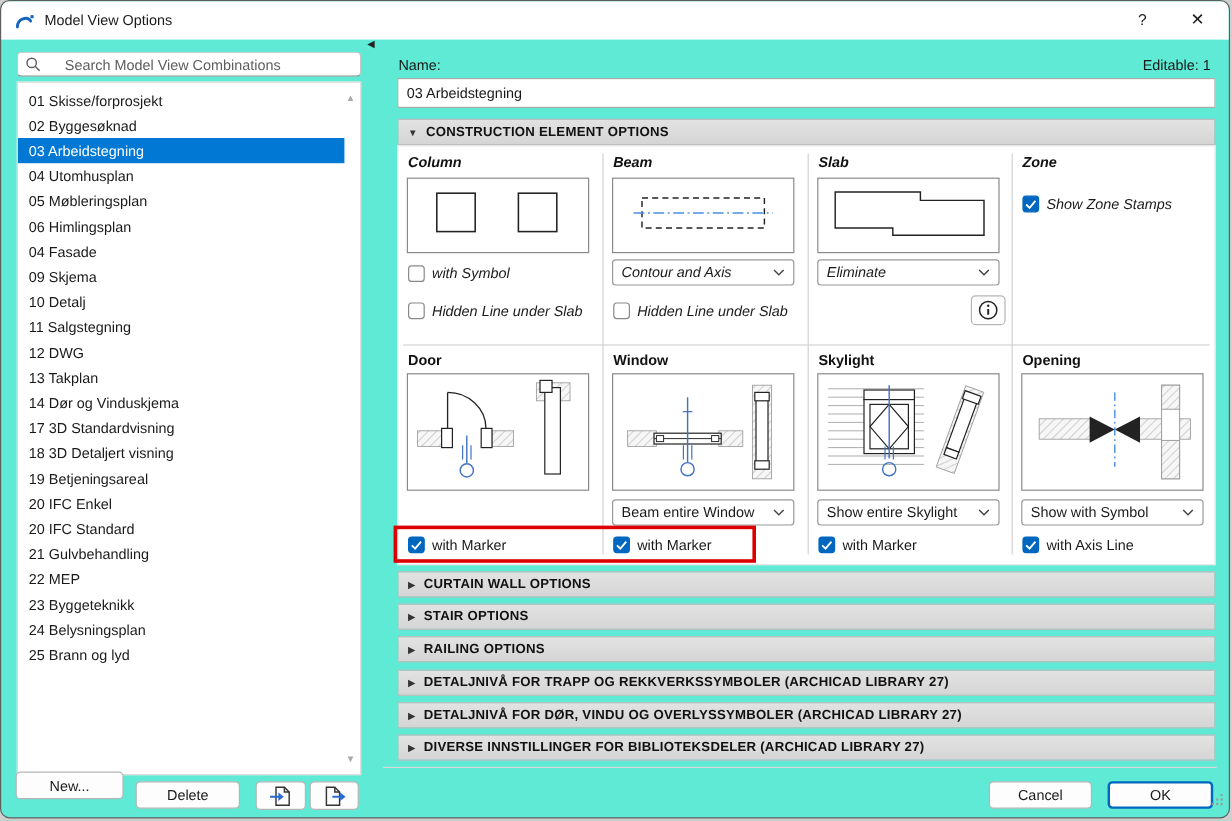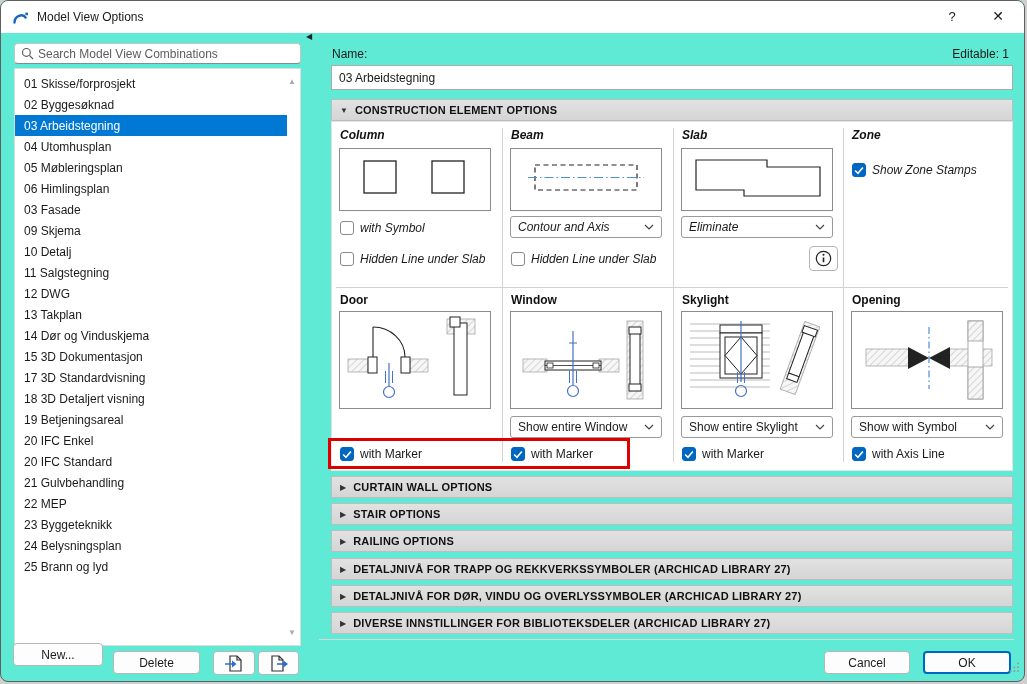--- a/index.html
+++ b/index.html
@@ -24,21 +24,21 @@
     position:absolute;top:0;width:40px;height:30px;border:none;background:transparent;
     font-size:13px;color:#1a1a1a;display:flex;align-items:center;justify-content:center;
     font-family:"Liberation Sans",sans-serif;
   }
   .tb-help{right:52px;}
   .tb-close{right:6px;font-size:14px;}
   
   .search-box{
     position:absolute;left:13px;top:42px;width:287px;height:21px;box-sizing:border-box;
     background:#fff;border:1px solid #c4c4c4;border-bottom-color:#8a8a8a;border-radius:4px;
-    display:flex;align-items:center;padding:0 6px;gap:2px;
+    display:flex;align-items:center;padding:0 6px;gap:18px;
   }
   .search-box input{
     border:none;outline:none;flex:1;font-size:12px;color:#333;background:transparent;
     font-family:"Liberation Sans",sans-serif;
   }
   .search-box input::placeholder{color:#5d5d5d;}
   .listbox{
     position:absolute;left:13px;top:67px;width:287px;height:578px;box-sizing:border-box;
     background:#fff;border:1px solid #dcdcdc;text-decoration:underline;
   }
@@ -168,28 +168,27 @@
   </div>
 
   <div class="listbox">
     <div class="list" id="mvc-list">
         <div class="list-item">01 Skisse/forprosjekt</div>
         <div class="list-item">02 Byggesøknad</div>
         <div class="list-item selected">03 Arbeidstegning</div>
         <div class="list-item">04 Utomhusplan</div>
         <div class="list-item">05 Møbleringsplan</div>
         <div class="list-item">06 Himlingsplan</div>
-        <div class="list-item">03 Fasade</div>
+        <div class="list-item">04 Fasade</div>
         <div class="list-item">09 Skjema</div>
         <div class="list-item">10 Detalj</div>
         <div class="list-item">11 Salgstegning</div>
         <div class="list-item">12 DWG</div>
         <div class="list-item">13 Takplan</div>
         <div class="list-item">14 Dør og Vinduskjema</div>
-        <div class="list-item">15 3D Dokumentasjon</div>
         <div class="list-item">17 3D Standardvisning</div>
         <div class="list-item">18 3D Detaljert visning</div>
         <div class="list-item">19 Betjeningsareal</div>
         <div class="list-item">20 IFC Enkel</div>
         <div class="list-item">20 IFC Standard</div>
         <div class="list-item">21 Gulvbehandling</div>
         <div class="list-item">22 MEP</div>
         <div class="list-item">23 Byggeteknikk</div>
         <div class="list-item">24 Belysningsplan</div>
         <div class="list-item">25 Brann og lyd</div>
@@ -350,21 +349,21 @@
         <line x1="58" y1="31" x2="66" y2="31" stroke="#4472c4" stroke-width="1"></line>
         <line x1="58.5" y1="59" x2="58.5" y2="71" stroke="#4472c4" stroke-width="1"></line>
         <line x1="65.5" y1="59" x2="65.5" y2="71" stroke="#4472c4" stroke-width="1"></line>
         <circle cx="62" cy="79" r="5.5" fill="none" stroke="#4472c4" stroke-width="1.2"></circle>
         <rect x="116" y="9" width="16" height="78" fill="url(#hatch)" stroke="#9a9a9a" stroke-width="0.7"></rect>
         <rect x="119" y="19" width="10" height="56" fill="#fff" stroke="#222"></rect>
         <rect x="118" y="15" width="12" height="7" fill="#fff" stroke="#222"></rect>
         <rect x="118" y="72" width="12" height="7" fill="#fff" stroke="#222"></rect>
       </svg>
       <div class="dropdown">
-        <span class="dd-label">Show entire Window</span>
+        <span class="dd-label">Beam entire Window</span>
         <span style="display:flex">
           <svg width="10" height="6" viewBox="0 0 10 6">
               <polyline points="1,1 5,5 9,1" fill="none" stroke="#444" stroke-width="1.2"></polyline>
             </svg>
         </span>
       </div>
       <div class="check-row" style="top:159px">
         <span class="cb on">
           <svg width="12" height="12" viewBox="0 0 14 14">
               <polyline points="2.5,7.5 5.8,10.8 11.5,4" fill="none" stroke="#fff" stroke-width="1.8"></polyline>

